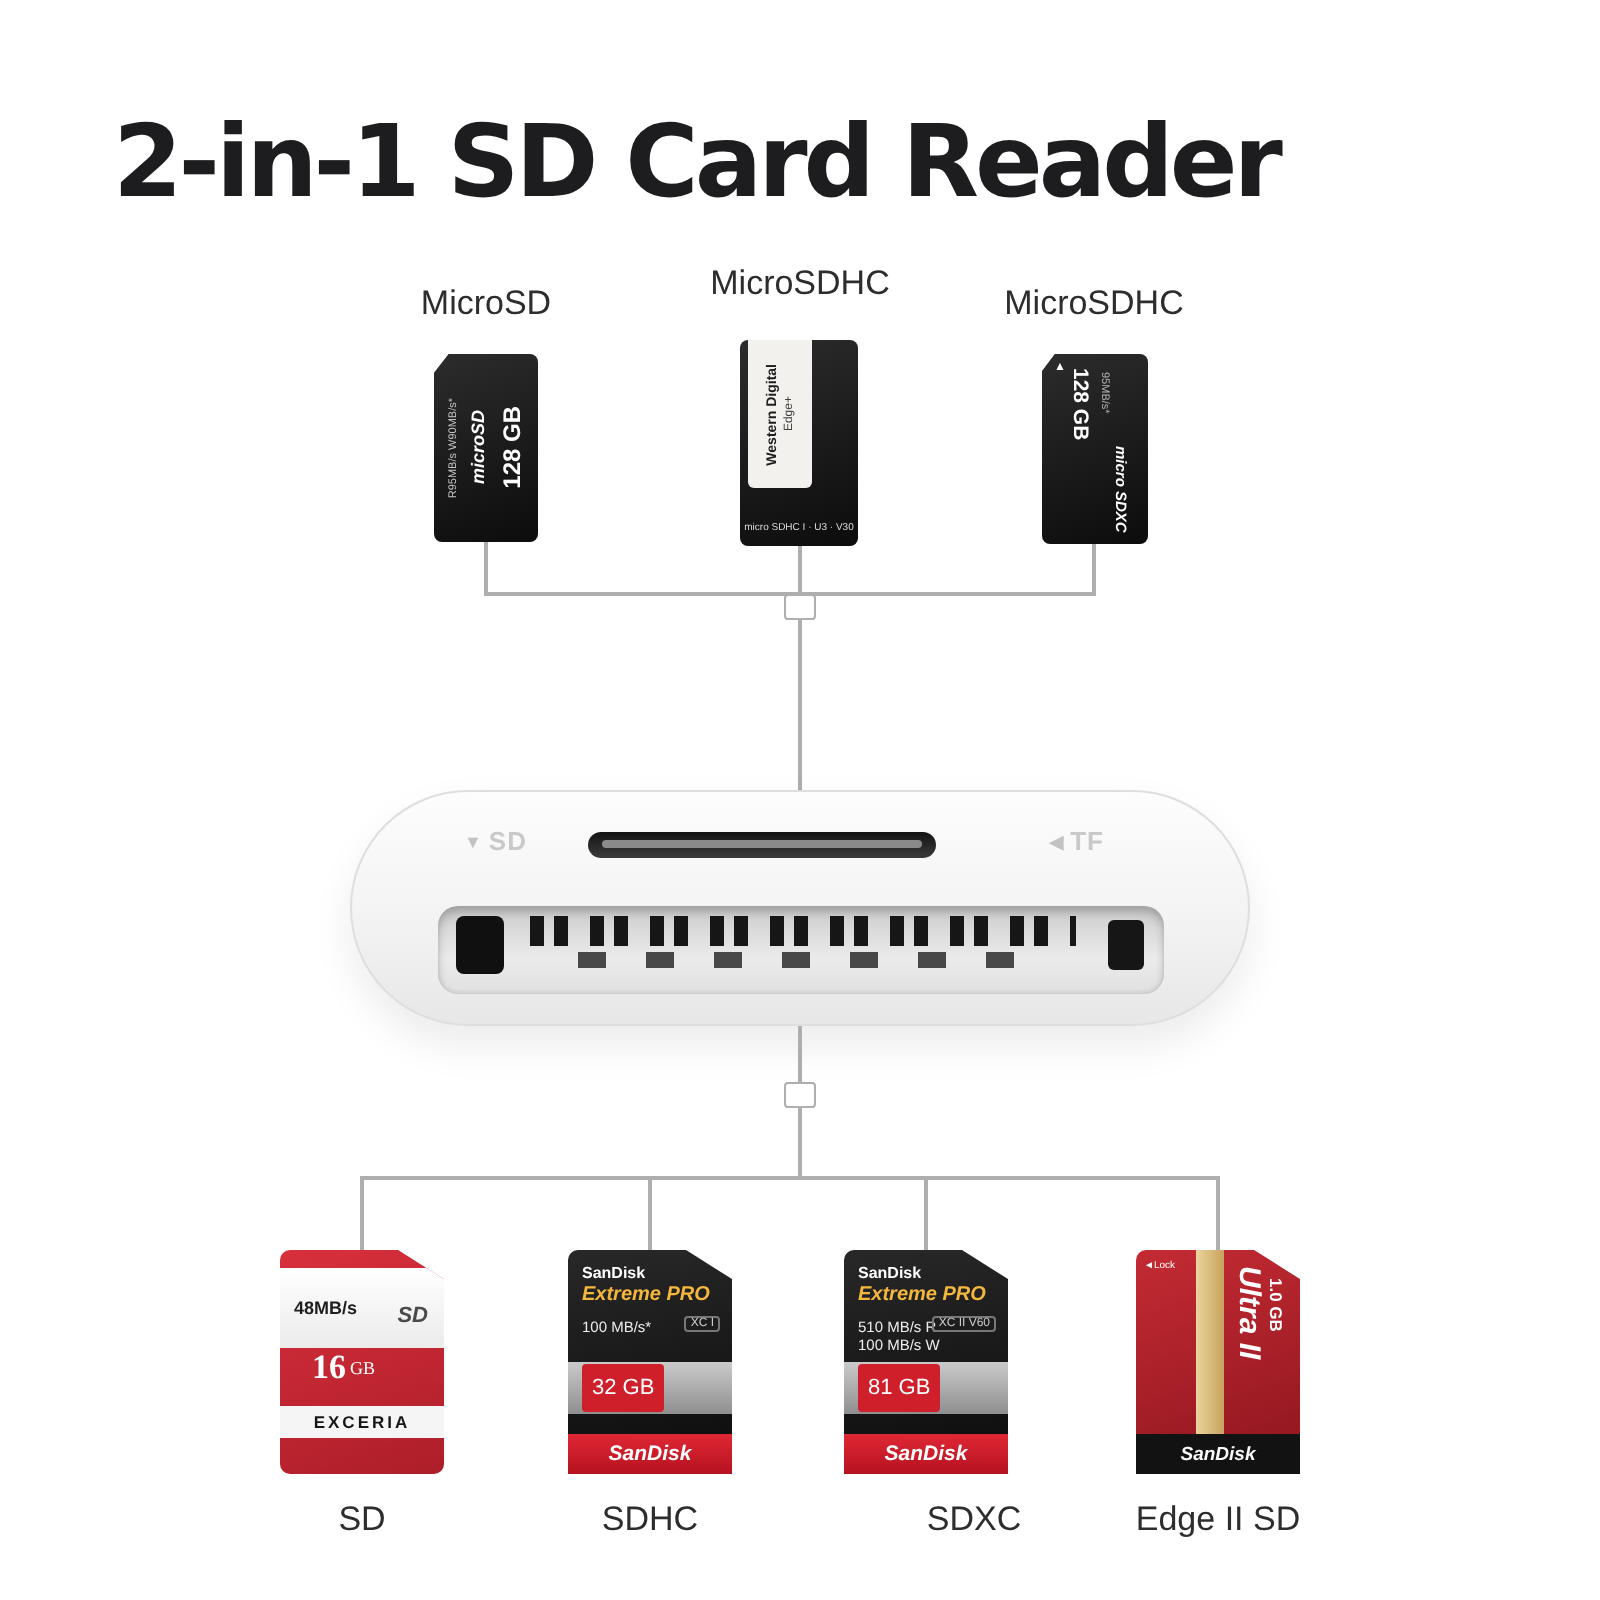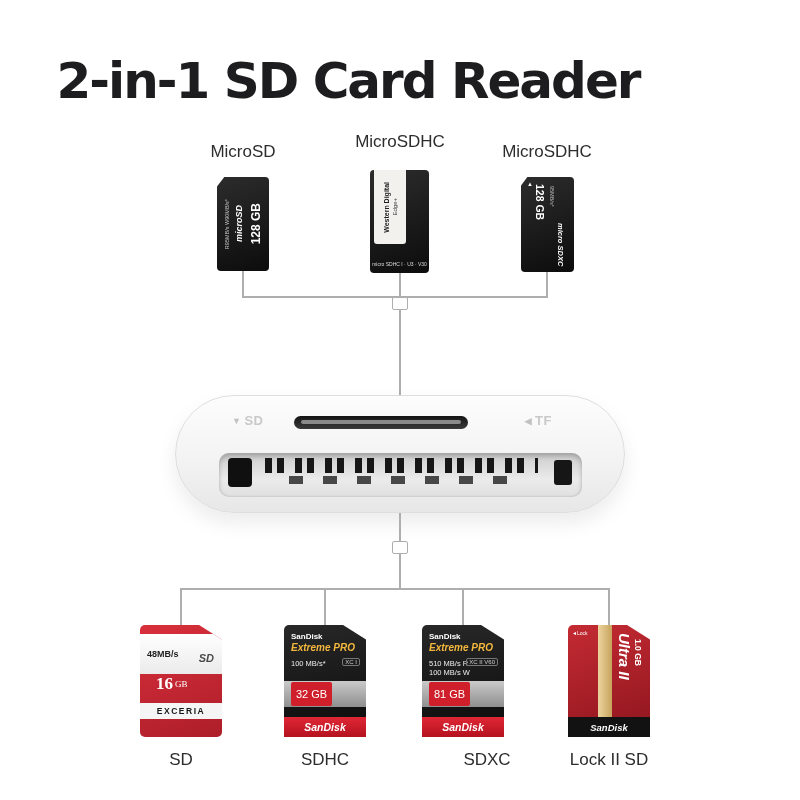--- a/index.html
+++ b/index.html
@@ -244,15 +244,15 @@
     <span class="vdn ul-series">Ultra II</span>
     <span class="vdn ul-cap">1.0 GB</span>
     <div class="ul-footer">
       <span class="ul-brand">SanDisk</span>
     </div>
   </div>
 
   <div class="card-label" style="left:181px; top:750px;">SD</div>
   <div class="card-label" style="left:325px; top:750px;">SDHC</div>
   <div class="card-label" style="left:463px; top:750px;margin-left:24px;">SDXC</div>
-  <div class="card-label" style="left:609px; top:750px;">Lock II SD</div>
+  <div class="card-label" style="left:609px; top:750px;">Edge II SD</div>
 
 </div>
 
 </body></html>

